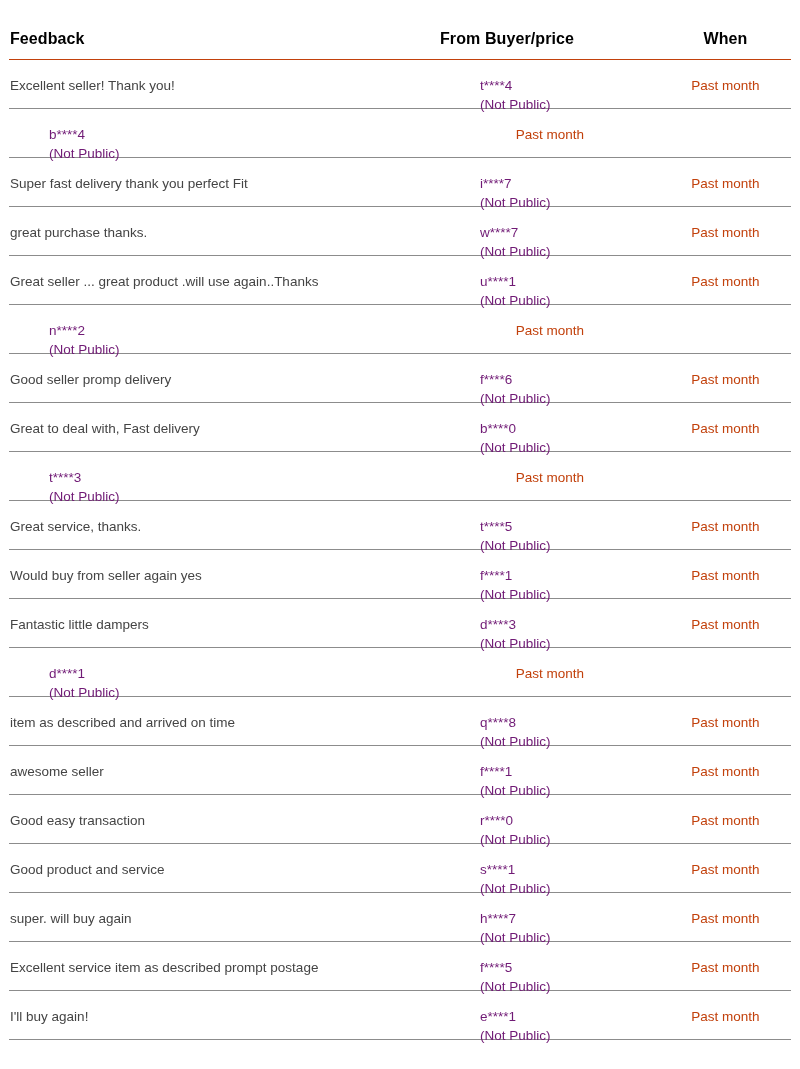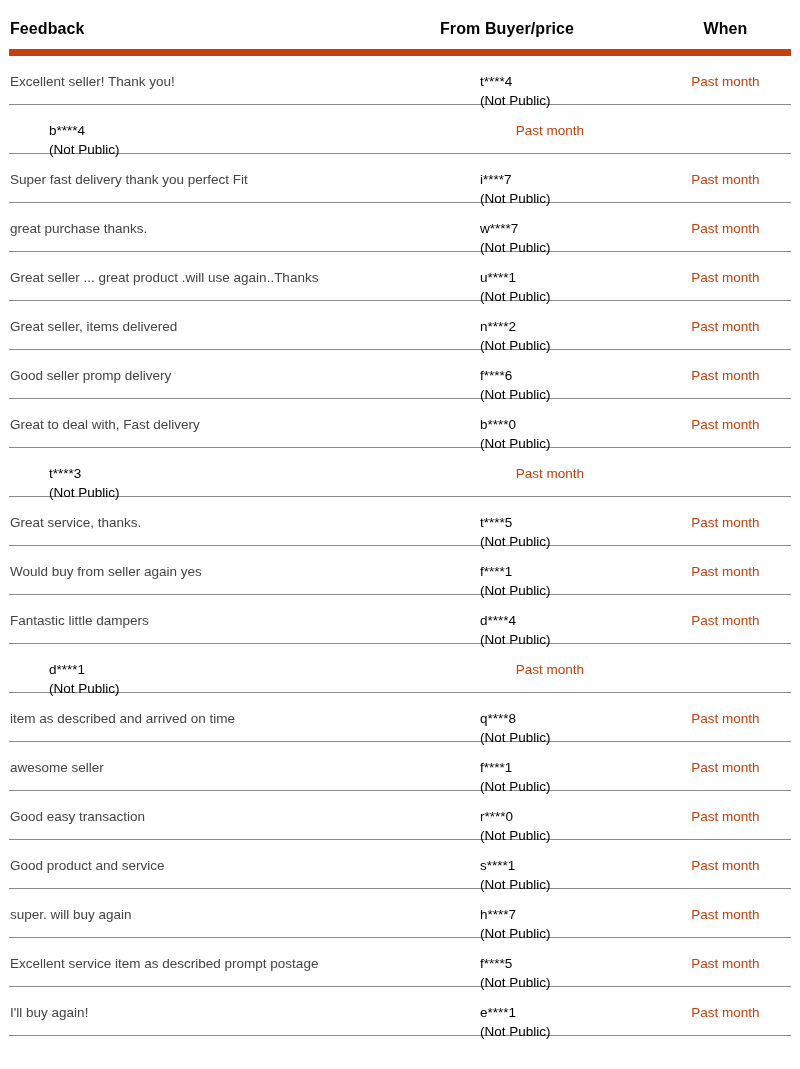--- a/index.html
+++ b/index.html
@@ -16,22 +16,22 @@
   }
   .wrap {
     margin: 0 9px;
   }
   .grid-row {
     display: grid;
     grid-template-columns: 431px 180px 1fr;
   }
   
   .thead {
-    padding: 20px 0 11px 0;
-    border-bottom: 7px solid #c2410c;
+    padding: 30px 0 11px 0;
+    border-bottom: 1px solid #c2410c;
   }
   .th {
     font-size: 16px;
     line-height: 18px;
     font-weight: bold;
     color: #000000;
     letter-spacing: 0.1px;
   }
   .th-feedback { text-align: left; padding-left: 1px; }
   .th-buyer    { }
@@ -45,21 +45,21 @@
     font-size: 13.5px;
     line-height: 19px;
     color: #444444;
     white-space: pre-wrap;
     padding-left: 1px;
     padding-right: 10px;
   }
   .c-buyer {
     font-size: 13.5px;
     line-height: 19px;
-    color: #000000;
+    color: #701a75;
     padding-left: 40px;
     height: 19px;           
     overflow: visible;
   }
   .c-when {
     font-size: 13.5px;
     line-height: 19px;
     color: #c2410c;
     text-align: center;
     padding-left: 40px;
@@ -116,21 +116,20 @@
       <div class="grid-row row">
         <div class="c-feedback">Great seller ... great product .will use again..Thanks</div>
         <div class="c-buyer">
           <div>u****1</div>
           <div>(Not Public)</div>
         </div>
         <div class="c-when">Past month</div>
       </div>
 
       <div class="grid-row row">
-        <div class="c-feedback">Great seller, items delivered</div>
         <div class="c-buyer">
           <div>n****2</div>
           <div>(Not Public)</div>
         </div>
         <div class="c-when">Past month</div>
       </div>
 
       <div class="grid-row row">
         <div class="c-feedback">Good seller promp delivery</div>
         <div class="c-buyer">
@@ -171,21 +170,21 @@
         <div class="c-buyer">
           <div>f****1</div>
           <div>(Not Public)</div>
         </div>
         <div class="c-when">Past month</div>
       </div>
 
       <div class="grid-row row">
         <div class="c-feedback">Fantastic little dampers</div>
         <div class="c-buyer">
-          <div>d****4</div>
+          <div>d****3</div>
           <div>(Not Public)</div>
         </div>
         <div class="c-when">Past month</div>
       </div>
 
       <div class="grid-row row">
         <div class="c-buyer">
           <div>d****1</div>
           <div>(Not Public)</div>
         </div>

